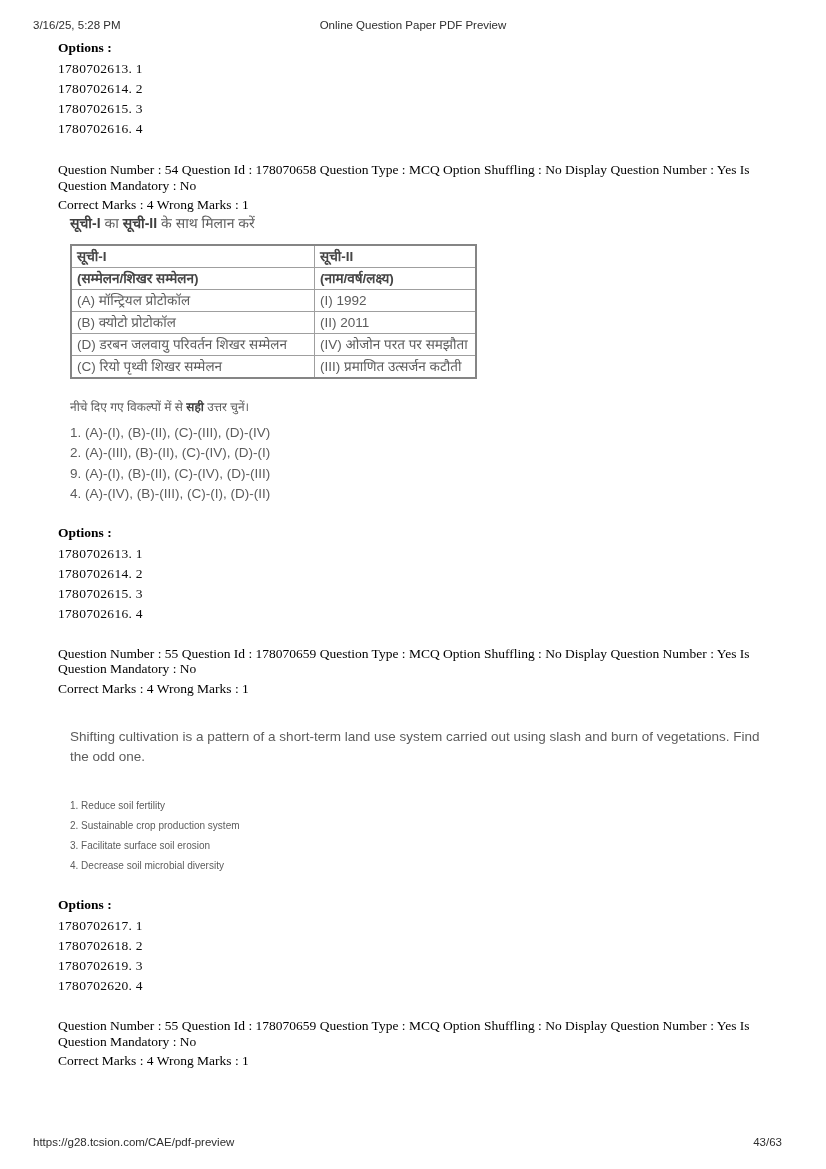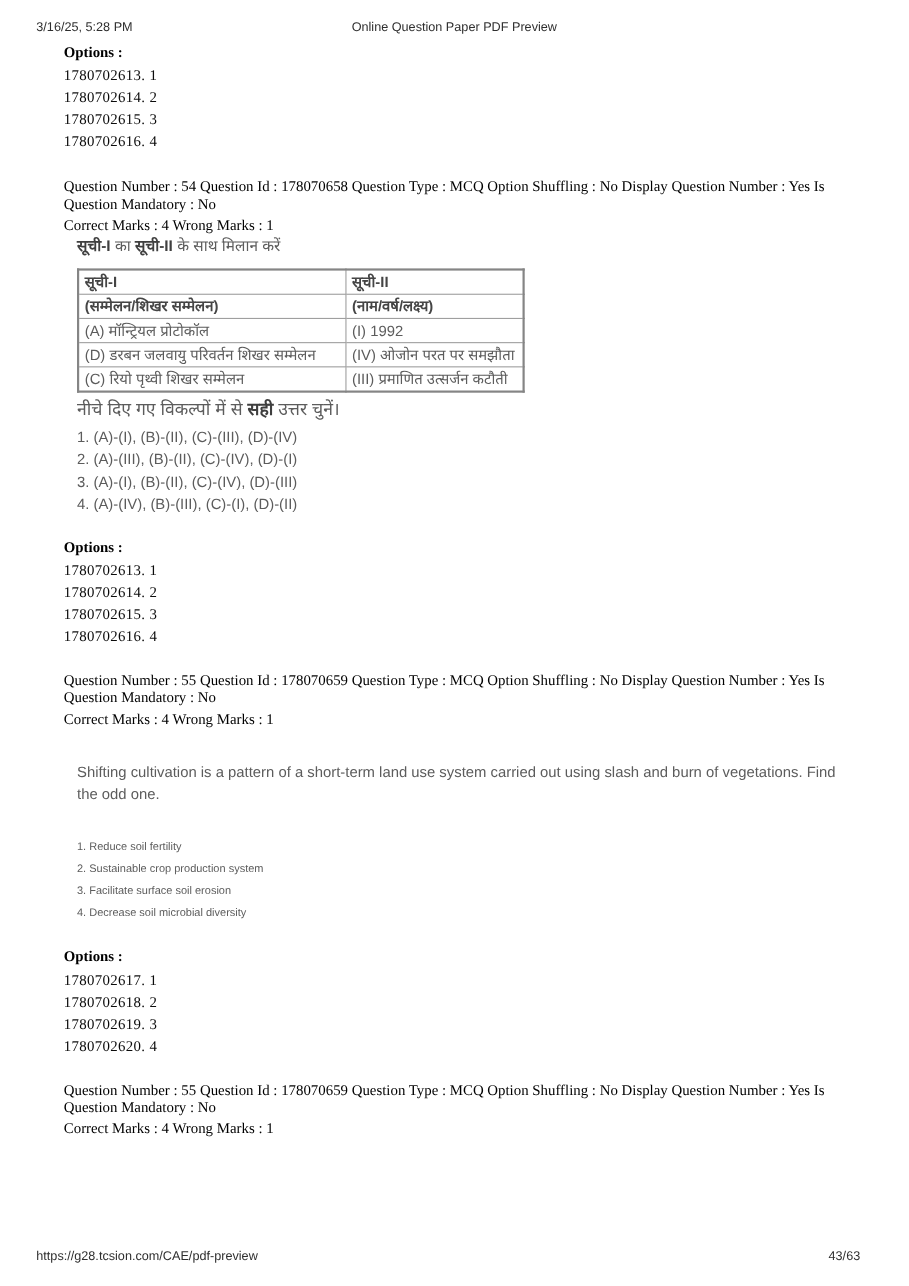--- a/index.html
+++ b/index.html
@@ -20,21 +20,21 @@
   .meta .l2{margin-top:4px;}
   .qbody{padding-left:12px;font-family:"Liberation Sans", sans-serif;color:#5c5c5c;}
   .intro{font-size:14px;line-height:20px;}
   .intro b, .choose b{color:#3f3f3f;}
   .match-table{border-collapse:collapse;margin-top:11px;border:2px solid #858585;}
   .match-table td{border:1px solid #9f9f9f;font-size:13.5px;height:21px;
                   padding:0 5px;vertical-align:middle;white-space:nowrap;}
   .match-table td.c1{width:232px;}
   .match-table td.c2{width:150px;}
   .match-table tr.bold td{font-weight:bold;color:#454545;}
-  .choose{font-size:16px;line-height:19px;margin-top:6px;}
+  .choose{font-size:12px;line-height:19px;margin-top:19px;}
   .choices{font-size:13.5px;line-height:20.5px;margin-top:6px;}
   .para{font-size:13.5px;line-height:20px;margin-top:31px;width:712px;}
   .choices-55{font-size:10px;line-height:20px;margin-top:29px;}
   .mt-opts2{margin-top:17px;} .mt-meta1{margin-top:23px;} .mt-meta2{margin-top:22px;}
   .mt-opts3{margin-top:18px;} .mt-meta3{margin-top:22px;}
 </style>
 </head>
 <body>
 
 <div class="page">
@@ -72,38 +72,42 @@
           </tr>
           <tr class="bold">
             <td class="c1">(सम्मेलन/शिखर सम्मेलन)</td>
             <td class="c2">(नाम/वर्ष/लक्ष्य)</td>
           </tr>
           <tr>
             <td class="c1">(A) मॉन्ट्रियल प्रोटोकॉल</td>
             <td class="c2">(I) 1992</td>
           </tr>
           <tr>
+            <td class="c1">(B) क्योटो प्रोटोकॉल</td>
+            <td class="c2">(II) 2011</td>
+          </tr>
+          <tr>
             <td class="c1">(D) डरबन जलवायु परिवर्तन शिखर सम्मेलन</td>
             <td class="c2">(IV) ओजोन परत पर समझौता</td>
           </tr>
           <tr>
             <td class="c1">(C) रियो पृथ्वी शिखर सम्मेलन</td>
             <td class="c2">(III) प्रमाणित उत्सर्जन कटौती</td>
           </tr>
         </tbody>
       </table>
 
       <div class="choose">
         <span>नीचे दिए गए विकल्पों में से </span><b>सही</b><span> उत्तर चुनें।</span>
       </div>
 
       <div class="choices">
         <div>1. (A)-(I), (B)-(II), (C)-(III), (D)-(IV)</div>
         <div>2. (A)-(III), (B)-(II), (C)-(IV), (D)-(I)</div>
-        <div>3. (A)-(I), (B)-(II), (C)-(IV), (D)-(III)</div>
+        <div>9. (A)-(I), (B)-(II), (C)-(IV), (D)-(III)</div>
         <div>4. (A)-(IV), (B)-(III), (C)-(I), (D)-(II)</div>
       </div>
     </div>
 
     <div class="mt-opts2">
       <div class="opt-label">Options :</div>
       <div class="opt-item">1780702613. 1</div>
       <div class="opt-item">1780702614. 2</div>
       <div class="opt-item">1780702615. 3</div>
       <div class="opt-item">1780702616. 4</div>

